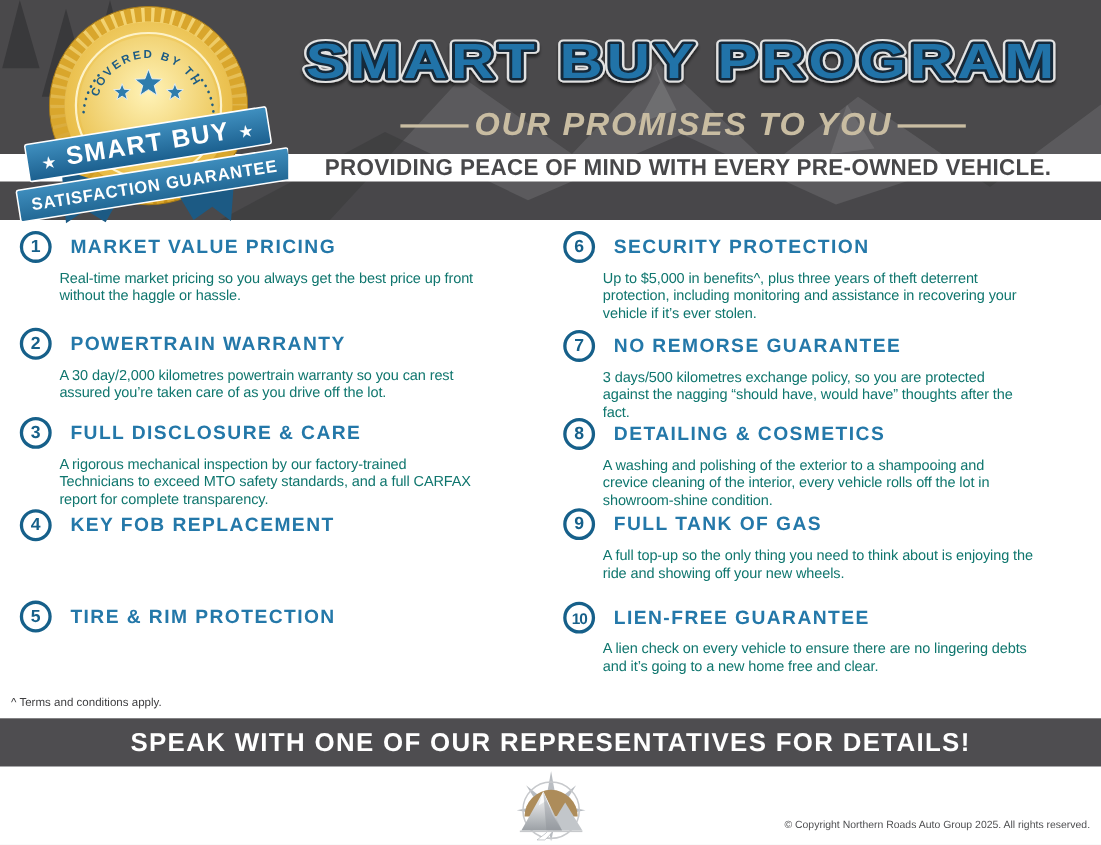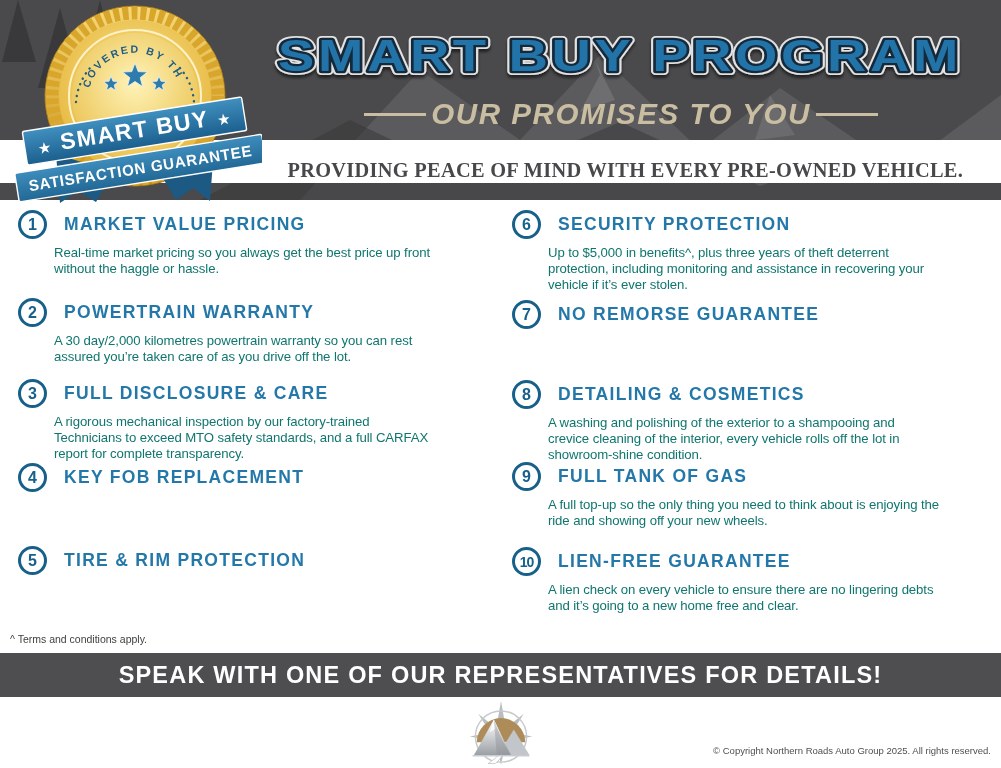--- a/index.html
+++ b/index.html
@@ -8,23 +8,23 @@
 
   
   .header{position:absolute;left:0;top:0;width:1001px;height:200px;background:#4a494b;}
   .scenery{position:absolute;left:0;top:0;}
   .title-svg{position:absolute;left:241px;top:22px;}
   .subtitle{position:absolute;left:241px;top:94px;width:760px;height:40px;
             display:flex;align-items:center;justify-content:center;gap:9px;}
   .subtitle .txt{font-style:italic;font-weight:bold;font-size:29px;letter-spacing:1.5px;
                  color:#c9bda2;white-space:nowrap;transform:scaleX(1.02);}
   .subtitle .dash{width:62px;height:3px;background:#c9bda2;}
-  .tagline-strip{position:absolute;left:0;top:140px;width:1001px;height:43px;background:#ffffff;
+  .tagline-strip{position:absolute;left:0;top:140px;width:1001px;height:25px;background:#ffffff;
                  display:flex;align-items:flex-end;justify-content:center;box-sizing:border-box;
-                 padding-left:250px;font-family:Liberation Serif, serif;}
+                 padding-left:250px;}
   .tagline-strip .txt{font-weight:bold;font-size:21px;letter-spacing:.3px;color:#48484a;
                       transform:scaleX(.97);white-space:nowrap;}
   .badge{position:absolute;left:8px;top:4px;z-index:6;}
 
   
   .item{position:absolute;}
   .item-head{display:flex;align-items:center;}
   .num{flex:0 0 auto;width:23px;height:23px;border:3px solid #16608a;border-radius:50%;
        display:flex;align-items:center;justify-content:center;
        font-size:16px;font-weight:bold;color:#16608a;}
@@ -194,20 +194,23 @@
       </div>
     <div class="desc">Up to $5,000 in benefits^, plus three years of theft deterrent
 protection, including monitoring and assistance in recovering your
 vehicle if it’s ever stolen.</div>
   </div>
   <div class="item" style="left:512px;top:300px;width:482px">
     <div class="item-head">
         <span class="num">7</span>
       <span class="ttl">NO REMORSE GUARANTEE</span>
       </div>
+    <div class="desc">3 days/500 kilometres exchange policy, so you are protected
+against the nagging “should have, would have” thoughts after the
+fact.</div>
   </div>
   <div class="item" style="left:512px;top:380px;width:482px">
     <div class="item-head">
         <span class="num">8</span>
       <span class="ttl">DETAILING &amp; COSMETICS</span>
       </div>
     <div class="desc">A washing and polishing of the exterior to a shampooing and
 crevice cleaning of the interior, every vehicle rolls off the lot in
 showroom-shine condition.</div>
   </div>

